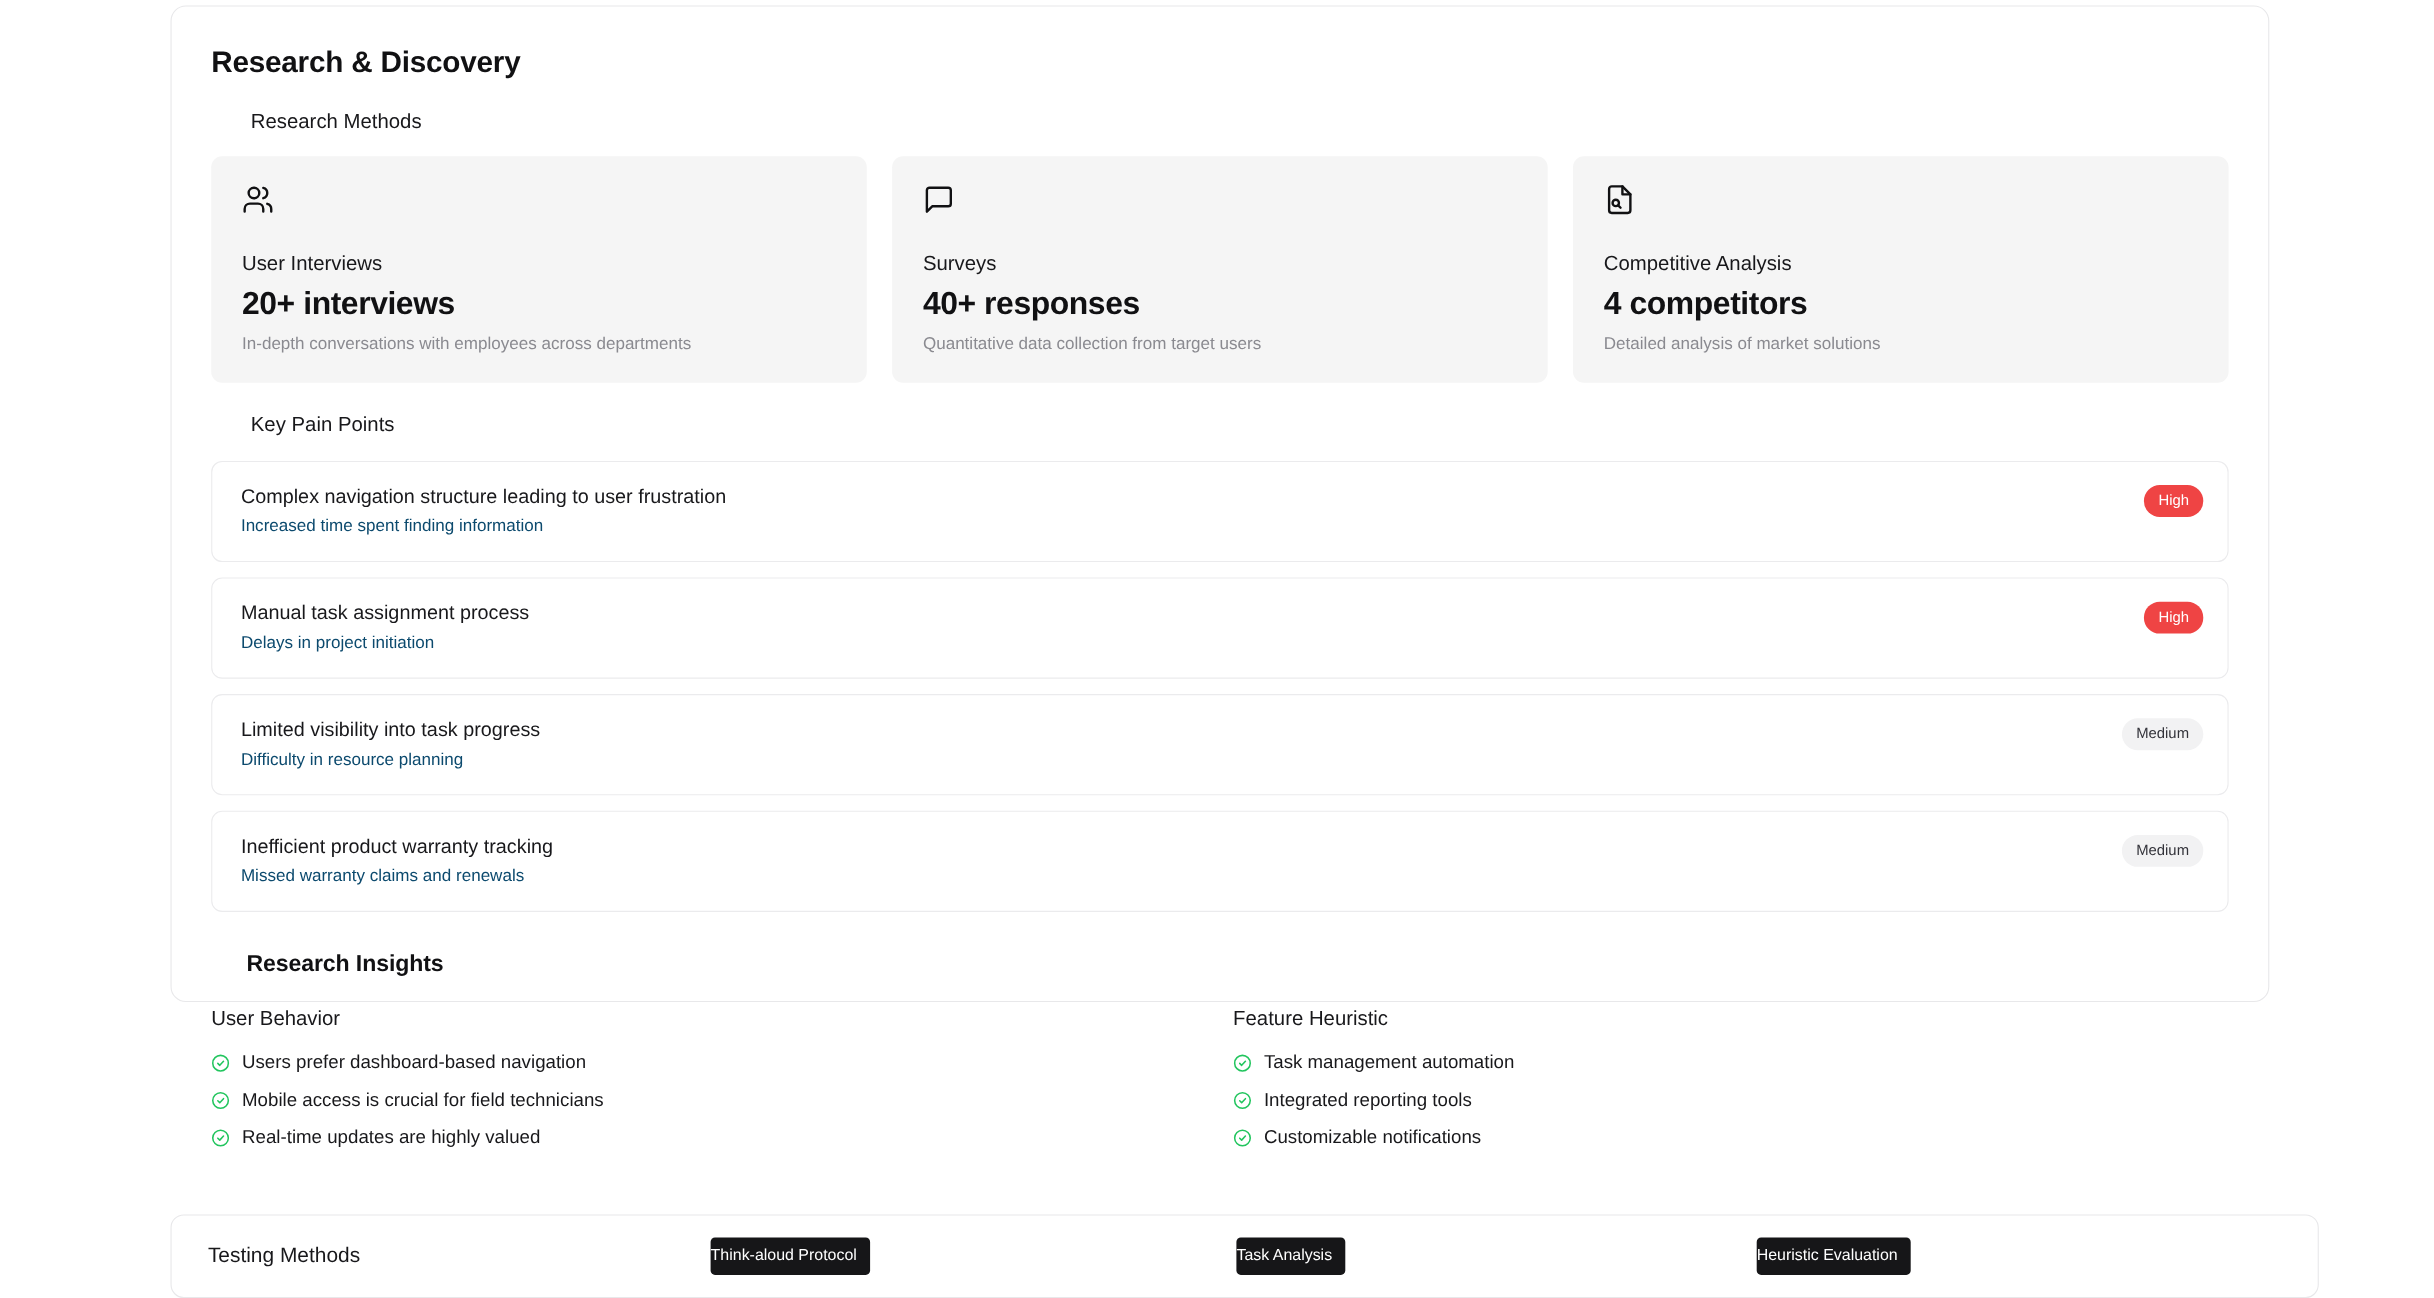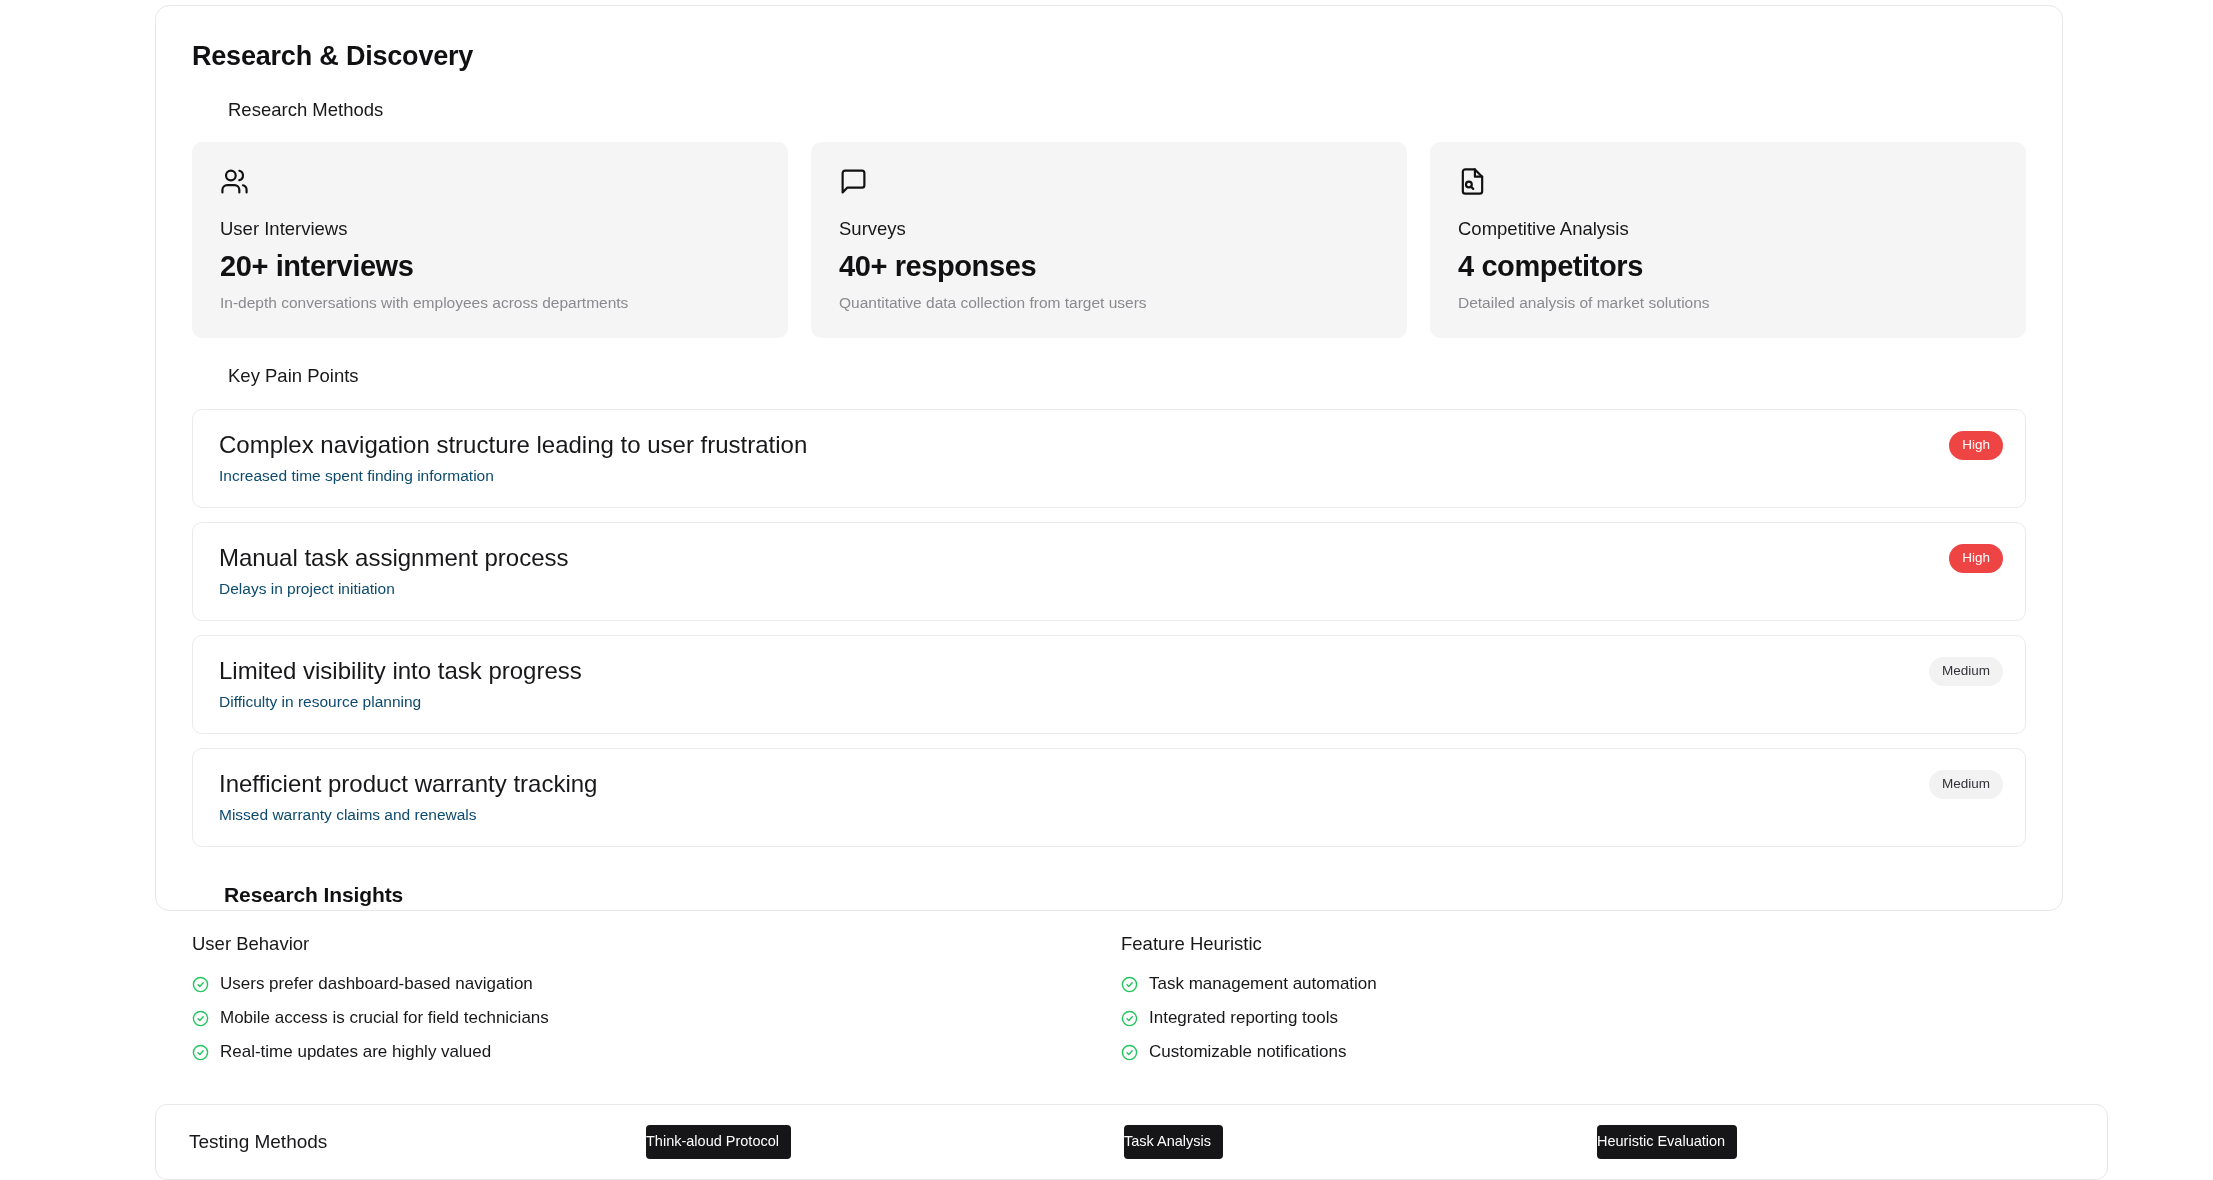--- a/index.html
+++ b/index.html
@@ -48,21 +48,21 @@
   }
   .method-card {
     background: #f5f5f5;
     border-radius: 10px;
     padding: 25px 28px 26px 28px;
     min-height: 194px;
   }
   .method-icon { color: #111113; display: block; height: 30px; }
   .method-icon svg { display: block; }
   .method-name {
-    margin-top: 21px;
+    margin-top: 31px;
     font-size: 18.5px;
     font-weight: 400;
     color: #18181b;
   }
   .method-value {
     margin-top: 10px;
     font-size: 29px;
     font-weight: 600;
     color: #111113;
     letter-spacing: -0.4px;
@@ -76,21 +76,21 @@
   
   .pain-list { margin-top: 22px; display: flex; flex-direction: column; gap: 14px; }
   .pain-row {
     position: relative;
     background: #ffffff;
     border: 1px solid #ebebed;
     border-radius: 10px;
     padding: 21px 26px 22px 26px;
     min-height: 88px;
   }
-  .pain-title { font-size: 24px; color: #18181b; font-weight: 400; }
+  .pain-title { font-size: 18px; color: #18181b; font-weight: 400; }
   .pain-sub { margin-top: 8px; font-size: 15.5px; color: #0c4a6e; }
   .badge {
     position: absolute;
     right: 22px; top: 21px;
     border-radius: 999px;
     font-size: 13.5px;
     line-height: 1;
     padding: 7px 13px 8px 13px;
     font-weight: 400;
     white-space: nowrap;

